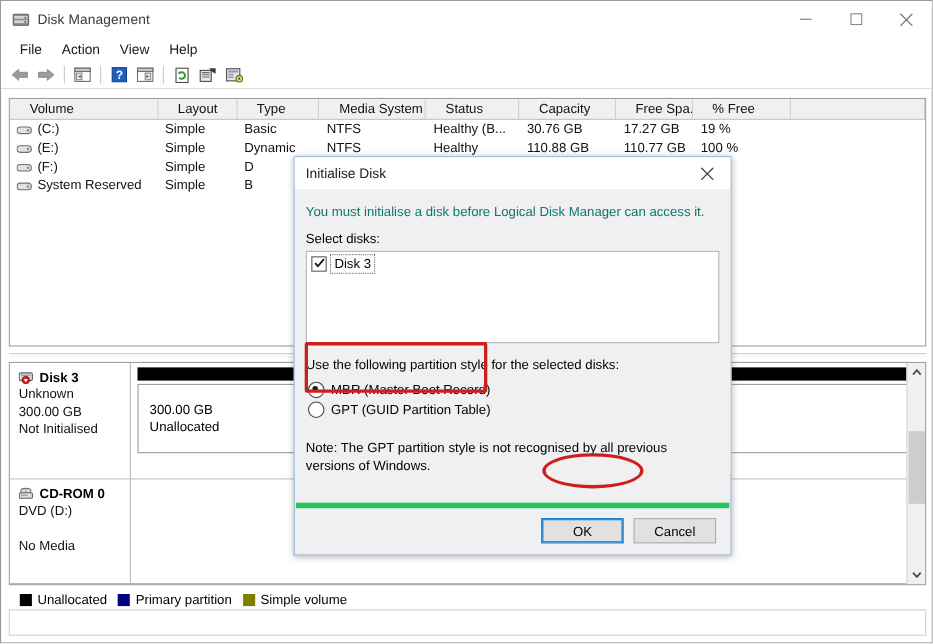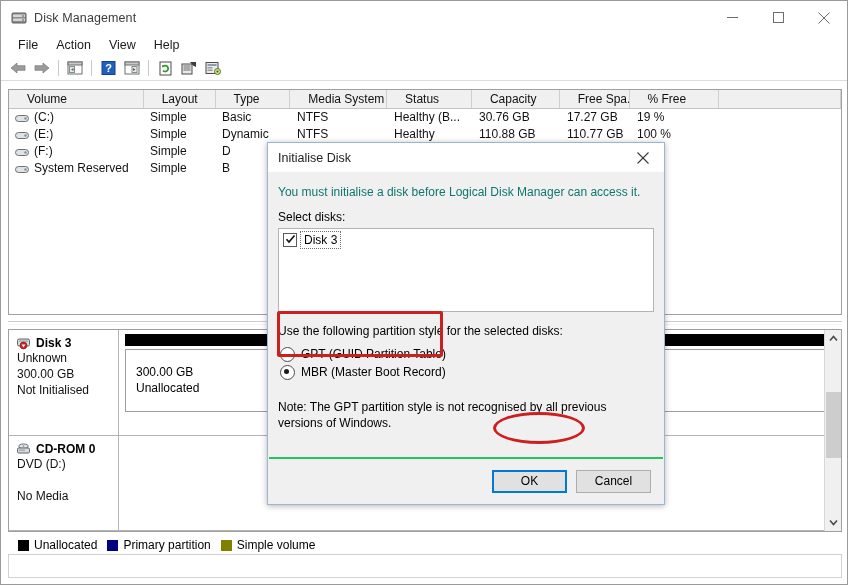--- a/index.html
+++ b/index.html
@@ -180,21 +180,21 @@
     width: 13px; height: 13px; border-radius: 50%; border: 1px solid #4c4c4c;
     background: #ffffff; margin-right: 6px; position: relative; flex: none;
   }
   .radio .dot {
     position: absolute; left: 3px; top: 3px; width: 5px; height: 5px;
     border-radius: 50%; background: #1a1a1a;
   }
   .note { font-size: 12px; line-height: 16px; margin-top: 16px; }
   .dlg-footer {
     position: absolute; left: 1px; right: 1px; bottom: 1px; height: 46px;
-    background: #f0f0f0; border-top: 2px solid #22c55e;
+    background: #f0f0f0; border-top: 5px solid #22c55e;
     display: flex; align-items: center; justify-content: flex-end; padding-right: 12px;
     box-sizing: border-box;
   }
   .btn {
     width: 75px; height: 23px; font-size: 12px; background: #e1e1e1;
     border: 1px solid #adadad; display: flex; align-items: center; justify-content: center;
     box-sizing: border-box; margin-left: 9px;
   }
   .btn.focused { border: 1px solid #0078d7; box-shadow: inset 0 0 0 1px #0078d7; }
 
@@ -514,29 +514,29 @@
               </svg>
           </span>
           <span class="focus-dots">Disk 3</span>
         </div>
       </div>
 
       <div class="style-label">Use the following partition style for the selected disks:</div>
 
       <div class="radio-group">
         <div class="radio-row">
-          <span class="radio"></span>
-          <span>GPT (GUID Partition Table)</span>
-        </div>
-        <div class="radio-row">
           <span class="radio">
               <span class="dot"></span>
             </span>
           <span>MBR (Master Boot Record)</span>
         </div>
+        <div class="radio-row">
+          <span class="radio"></span>
+          <span>GPT (GUID Partition Table)</span>
+        </div>
       </div>
 
       <div class="note">Note: The GPT partition style is not recognised by all previous versions of Windows.</div>
     </div>
 
     <div class="dlg-footer">
       <div class="btn focused">OK</div>
       <div class="btn">Cancel</div>
     </div>
 

